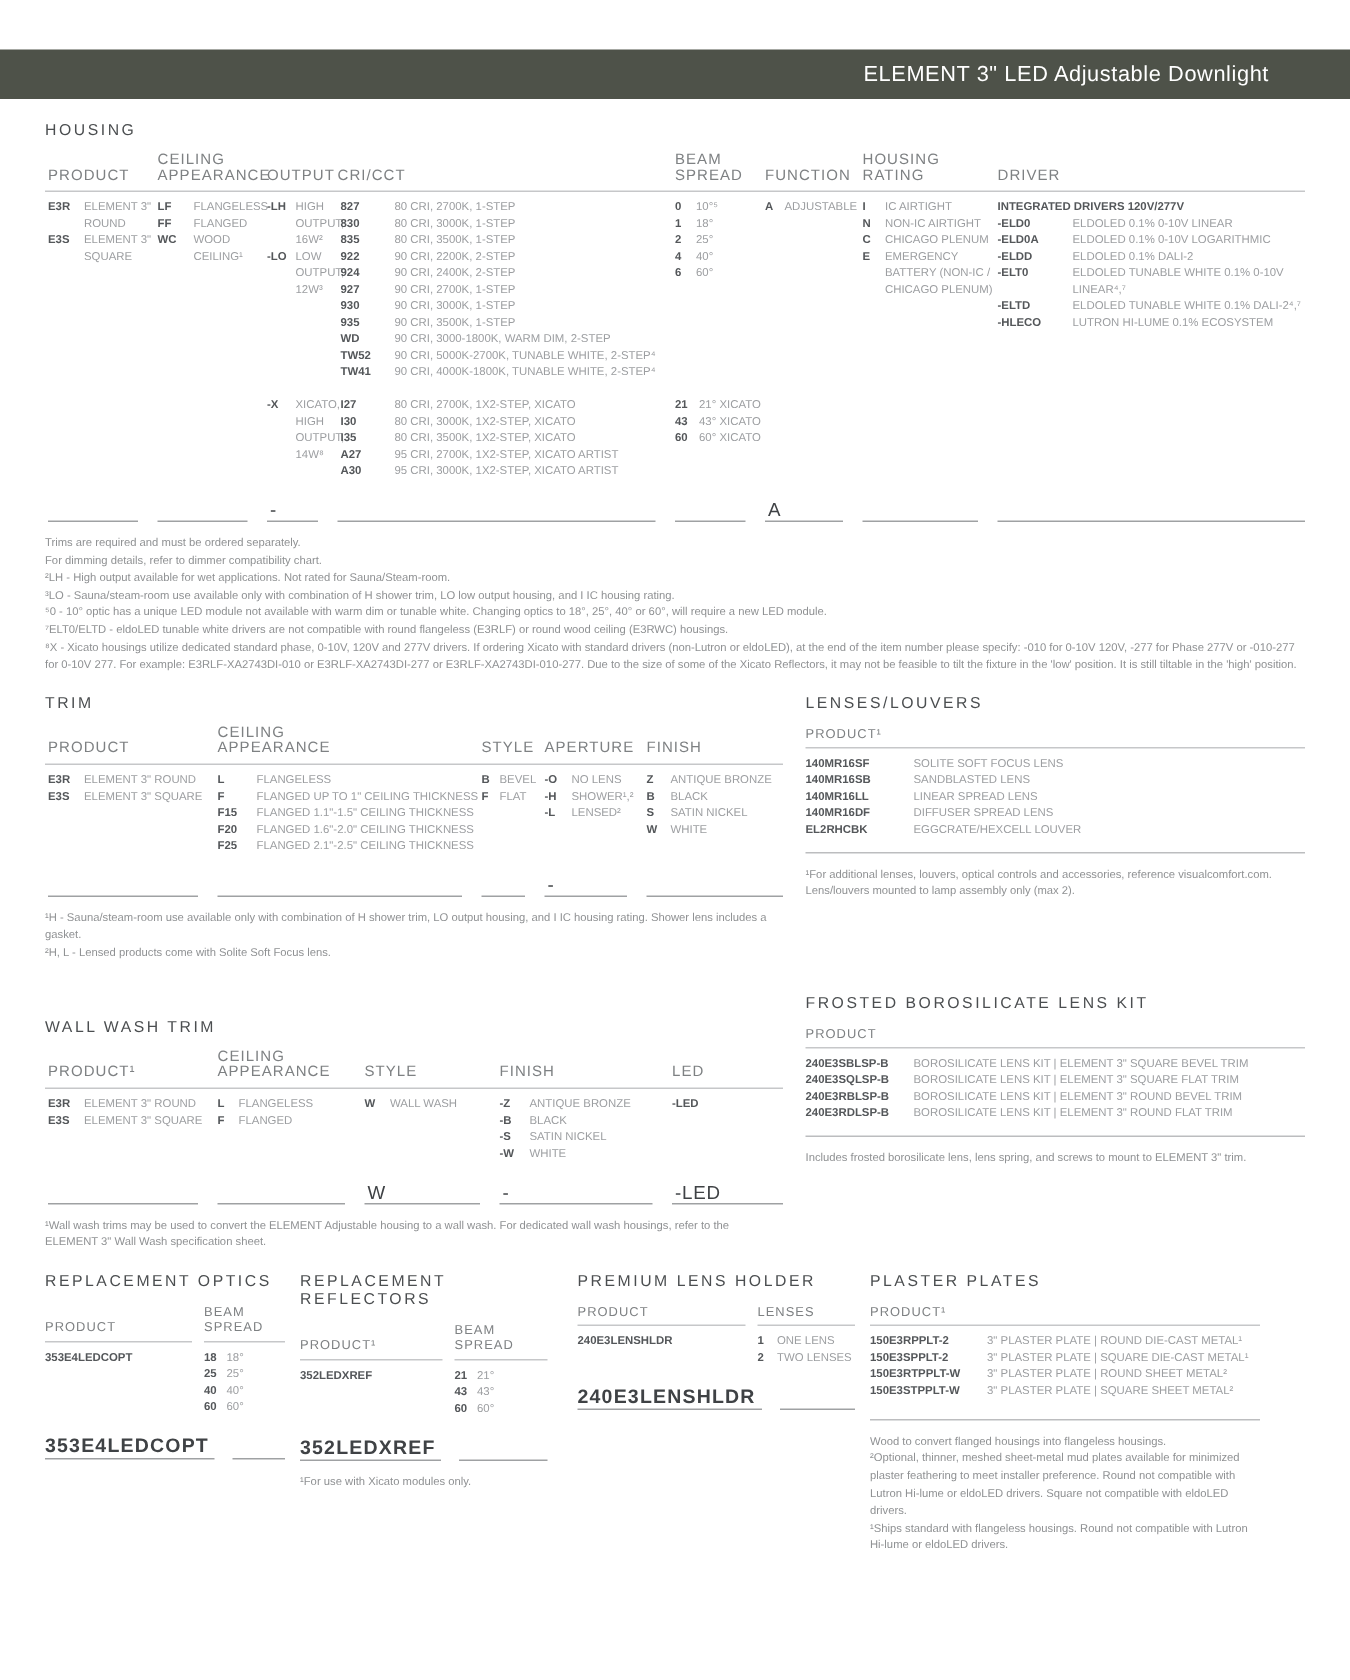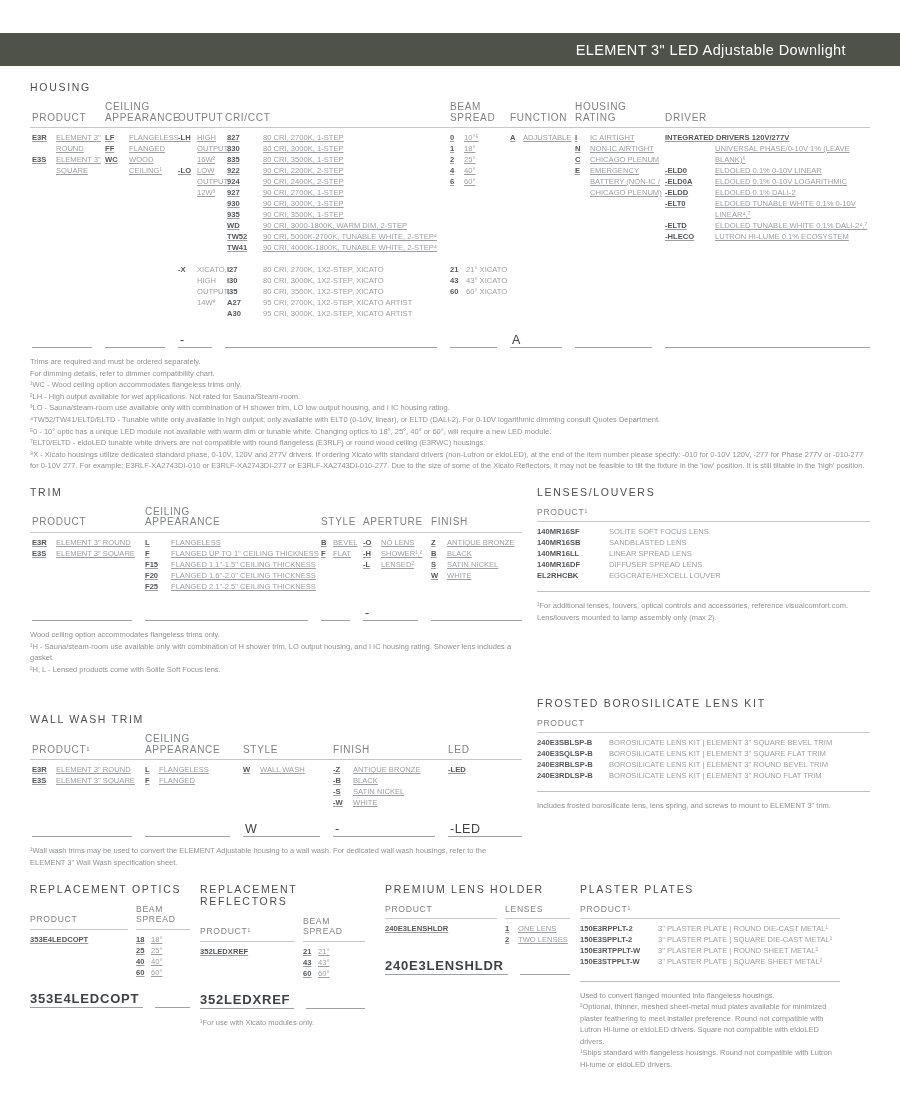--- a/index.html
+++ b/index.html
@@ -12,21 +12,21 @@
   .page-heading{margin-top:30px;padding-bottom:8px;border-bottom:1px solid #cccdce;
                 font-size:10.5px;letter-spacing:2px;color:#6e7173;}
   .section-title{font-size:10.5px;letter-spacing:1.7px;color:#4b4e50;margin-top:15px;}
   
   .ghead{font-size:10px;letter-spacing:.7px;color:#7e8183;white-space:pre-line;
          line-height:10.5px;display:flex;align-items:flex-end;padding-bottom:4px;}
   .headrow{border-bottom:1px solid #c6c7c9;margin-top:9px;}
   .entry{display:flex;align-items:baseline;}
   .code{font-weight:bold;color:#54575a;font-size:7.6px;line-height:11px;flex:none;width:var(--cw,24px);}
   .desc{color:#9c9ea1;font-size:7.6px;line-height:11px;}
-  .cellpad{padding-top:4px;text-decoration:underline;}
+  .cellpad{padding-top:4px;}
   .fcell{border-bottom:1px solid #9fa1a3;height:17px;margin-right:13px;
          font-size:12.5px;color:#3f4245;letter-spacing:.5px;display:flex;align-items:flex-end;padding-left:2px;}
   .fcell:last-child{margin-right:0;}
   .bigcode{font-size:13px;font-weight:bold;color:#3f4245;letter-spacing:.8px;}
   .fnotes{margin-top:8px;}
   .fnotes p,.fnote{margin:0;font-size:7.5px;line-height:11.6px;color:#8f9193;}
   
   .hgrid{display:grid;grid-template-columns:73px 73px 47px 225px 60px 65px 90px 1fr;padding-left:2px;}
   .drvhead{font-weight:bold;color:#54575a;font-size:7.6px;line-height:11px;}
   .band2{margin-top:11px;}
@@ -219,24 +219,20 @@
         </div>
         <div class="entry">
           <span class="code">E</span>
           <span class="desc">EMERGENCY BATTERY (NON-IC / CHICAGO PLENUM)</span>
         </div>
       </div>
     <div>
       <div class="drvhead">INTEGRATED DRIVERS 120V/277V</div>
       <div style="--cw:50px">
 
-      <div class="entry">
-            <span class="code"></span>
-            <span class="desc">UNIVERSAL PHASE/0-10V 1% (LEAVE BLANK)⁶</span>
-          </div>
           <div class="entry">
             <span class="code">-ELD0</span>
             <span class="desc">ELDOLED 0.1% 0-10V LINEAR</span>
           </div>
           <div class="entry">
             <span class="code">-ELD0A</span>
             <span class="desc">ELDOLED 0.1% 0-10V LOGARITHMIC</span>
           </div>
           <div class="entry">
             <span class="code">-ELDD</span>
@@ -319,24 +315,22 @@
     <div class="fcell"></div>
     <div class="fcell">A</div>
     <div class="fcell"></div>
     <div class="fcell"></div>
   </div>
 
   <div class="fnotes">
 
   <p class="fnote">Trims are required and must be ordered separately.</p>
       <p class="fnote">For dimming details, refer to dimmer compatibility chart.</p>
-      <p class="fnote">¹WC - Wood ceiling option accommodates flangeless trims only.</p>
       <p class="fnote">²LH - High output available for wet applications. Not rated for Sauna/Steam-room.</p>
       <p class="fnote">³LO - Sauna/steam-room use available only with combination of H shower trim, LO low output housing, and I IC housing rating.</p>
-      <p class="fnote">⁴TW52/TW41/ELT0/ELTD - Tunable white only available in high output; only available with ELT0 (0-10V, linear), or ELTD (DALI-2). For 0-10V logarithmic dimming consult Quotes Department.</p>
       <p class="fnote">⁵0 - 10° optic has a unique LED module not available with warm dim or tunable white. Changing optics to 18°, 25°, 40° or 60°, will require a new LED module.</p>
       <p class="fnote">⁷ELT0/ELTD - eldoLED tunable white drivers are not compatible with round flangeless (E3RLF) or round wood ceiling (E3RWC) housings.</p>
       <p class="fnote">⁸X - Xicato housings utilize dedicated standard phase, 0-10V, 120V and 277V drivers. If ordering Xicato with standard drivers (non-Lutron or eldoLED), at the end of the item number please specify: -010 for 0-10V 120V, -277 for Phase 277V or -010-277 for 0-10V 277. For example: E3RLF-XA2743DI-010 or E3RLF-XA2743DI-277 or E3RLF-XA2743DI-010-277. Due to the size of some of the Xicato Reflectors, it may not be feasible to tilt the fixture in the 'low' position. It is still tiltable in the 'high' position.</p>
     </div>
 
   <div class="cols2">
     <div class="leftcol">
       <div class="section-title" style="margin-top:0">TRIM</div>
       <div class="headrow">
         <div class="tgrid">
@@ -431,21 +425,20 @@
       </div>
       <div class="tgrid fillrow">
         <div class="fcell"></div>
         <div class="fcell"></div>
         <div class="fcell"></div>
         <div class="fcell">-</div>
         <div class="fcell"></div>
       </div>
       <div class="fnotes">
 
-      <p class="fnote">Wood ceiling option accommodates flangeless trims only.</p>
           <p class="fnote">¹H - Sauna/steam-room use available only with combination of H shower trim, LO output housing, and I IC housing rating. Shower lens includes a gasket.</p>
           <p class="fnote">²H, L - Lensed products come with Solite Soft Focus lens.</p>
         </div>
     </div>
 
     <div class="rightcol">
       <div class="section-title" style="margin-top:0">LENSES/LOUVERS</div>
       <div class="rhead">PRODUCT¹</div>
       <div class="rrows">
 
@@ -713,20 +706,20 @@
             <span class="desc">3" PLASTER PLATE | ROUND SHEET METAL²</span>
           </div>
           <div class="entry">
             <span class="code" style="--cw:78px">150E3STPPLT-W</span>
             <span class="desc">3" PLASTER PLATE | SQUARE SHEET METAL²</span>
           </div>
         </div>
       <div class="hr" style="margin-top:14px"></div>
       <div class="fnotes">
 
-      <p class="fnote">Used to convert flanged mounted into flangeless housings.</p>
+      <p class="fnote">Wood to convert flanged housings into flangeless housings.</p>
           <p class="fnote">²Optional, thinner, meshed sheet-metal mud plates available for minimized plaster feathering to meet installer preference. Round not compatible with Lutron Hi-lume or eldoLED drivers. Square not compatible with eldoLED drivers.</p>
           <p class="fnote">¹Ships standard with flangeless housings. Round not compatible with Lutron Hi-lume or eldoLED drivers.</p>
         </div>
     </div>
   </div>
 
 </div>
 
 </body></html>

